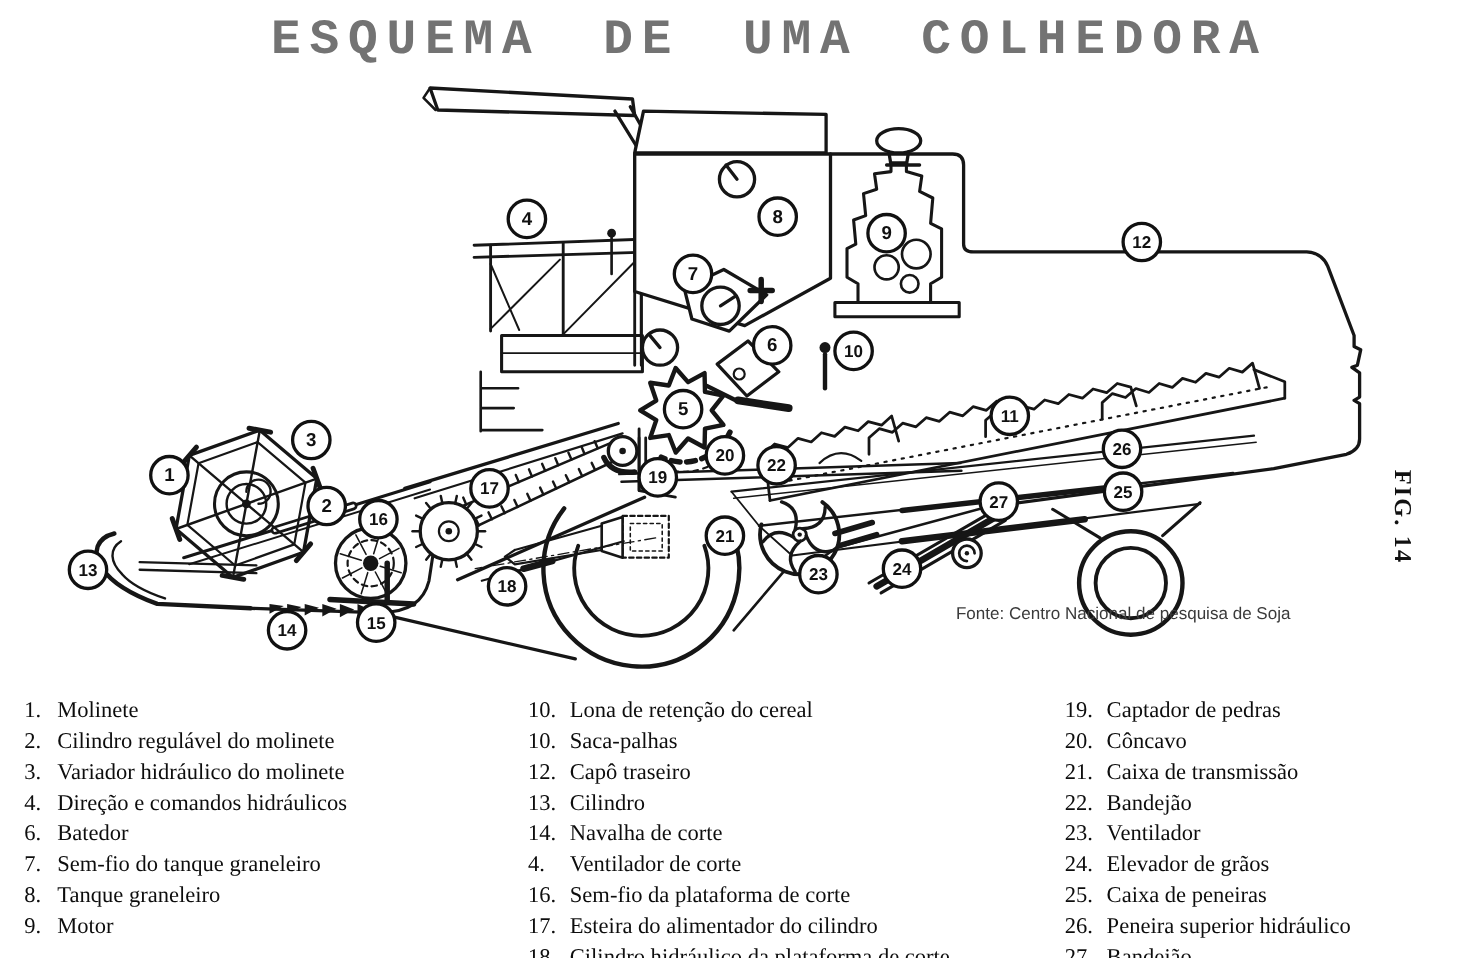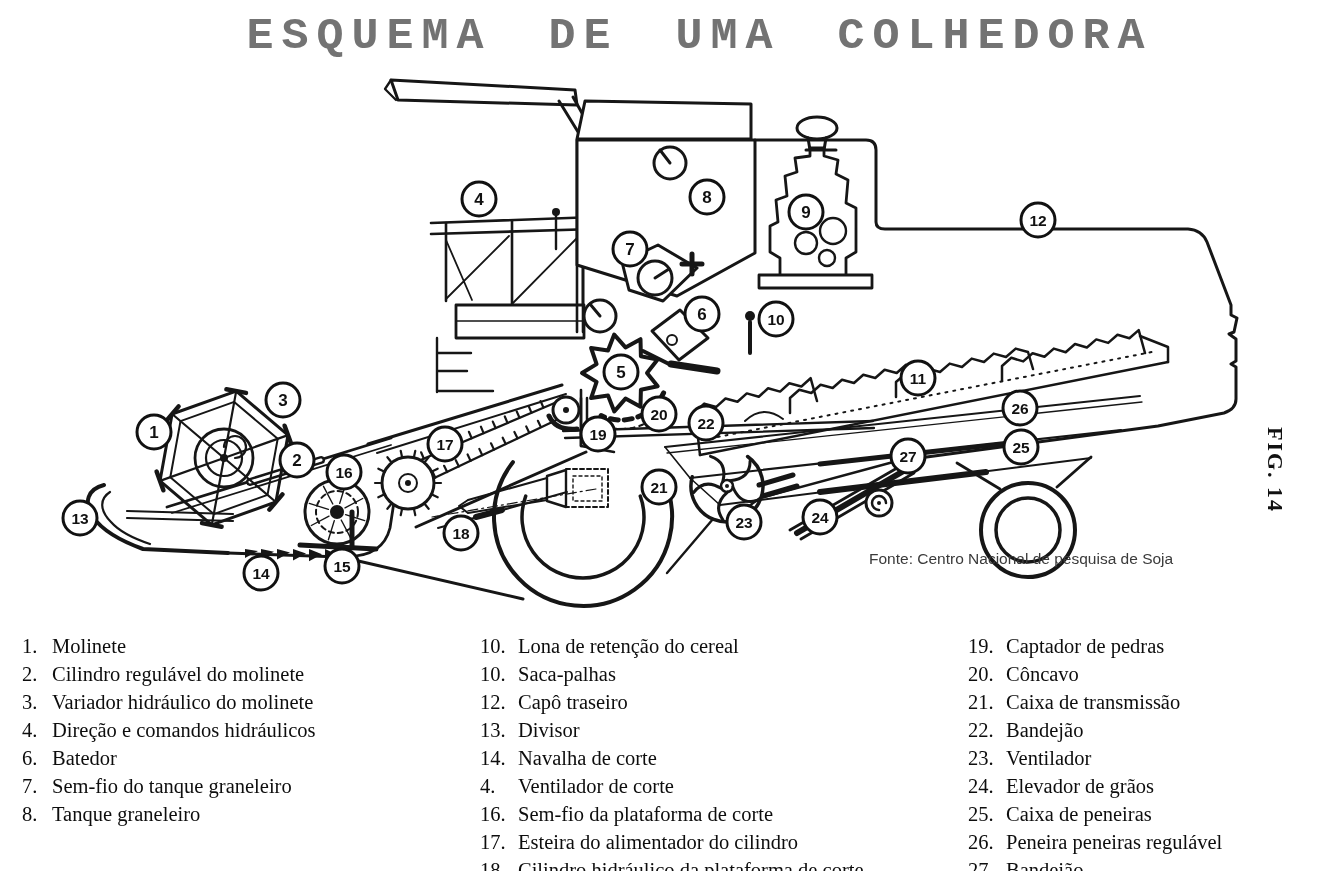--- a/index.html
+++ b/index.html
@@ -356,36 +356,37 @@
 
 <div>
   <ol class="legend-col" id="col1">
       <li><span class="num">1.</span><span>Molinete</span></li>
       <li><span class="num">2.</span><span>Cilindro regulável do molinete</span></li>
       <li><span class="num">3.</span><span>Variador hidráulico do molinete</span></li>
       <li><span class="num">4.</span><span>Direção e comandos hidráulicos</span></li>
       <li><span class="num">6.</span><span>Batedor</span></li>
       <li><span class="num">7.</span><span>Sem-fio do tanque graneleiro</span></li>
       <li><span class="num">8.</span><span>Tanque graneleiro</span></li>
+      <li><span class="num">9.</span><span>Motor</span></li>
     </ol>
   <ol class="legend-col" id="col2">
       <li><span class="num">10.</span><span>Lona de retenção do cereal</span></li>
       <li><span class="num">10.</span><span>Saca-palhas</span></li>
       <li><span class="num">12.</span><span>Capô traseiro</span></li>
-      <li><span class="num">13.</span><span>Divisor</span></li>
+      <li><span class="num">13.</span><span>Cilindro</span></li>
       <li><span class="num">14.</span><span>Navalha de corte</span></li>
       <li><span class="num">4.</span><span>Ventilador de corte</span></li>
       <li><span class="num">16.</span><span>Sem-fio da plataforma de corte</span></li>
       <li><span class="num">17.</span><span>Esteira do alimentador do cilindro</span></li>
       <li><span class="num">18.</span><span>Cilindro hidráulico da plataforma de corte</span></li>
     </ol>
   <ol class="legend-col" id="col3">
       <li><span class="num">19.</span><span>Captador de pedras</span></li>
       <li><span class="num">20.</span><span>Côncavo</span></li>
       <li><span class="num">21.</span><span>Caixa de transmissão</span></li>
       <li><span class="num">22.</span><span>Bandejão</span></li>
       <li><span class="num">23.</span><span>Ventilador</span></li>
       <li><span class="num">24.</span><span>Elevador de grãos</span></li>
       <li><span class="num">25.</span><span>Caixa de peneiras</span></li>
-      <li><span class="num">26.</span><span>Peneira peneiras regulável</span></li>
+      <li><span class="num">26.</span><span>Peneira superior hidráulico</span></li>
       <li><span class="num">27.</span><span>Bandejão</span></li>
     </ol>
 </div>
 
 </body></html>

